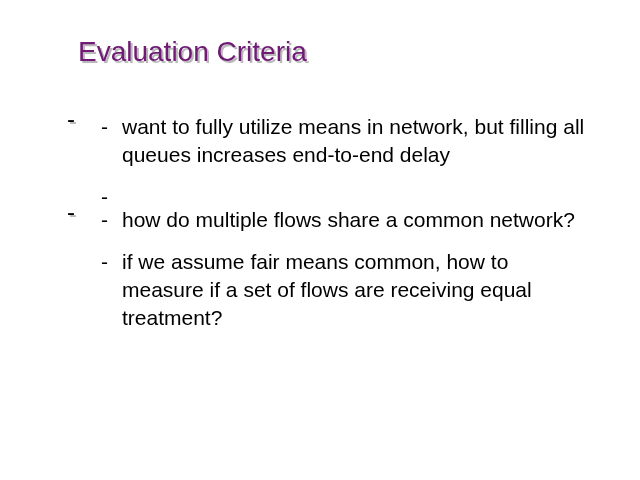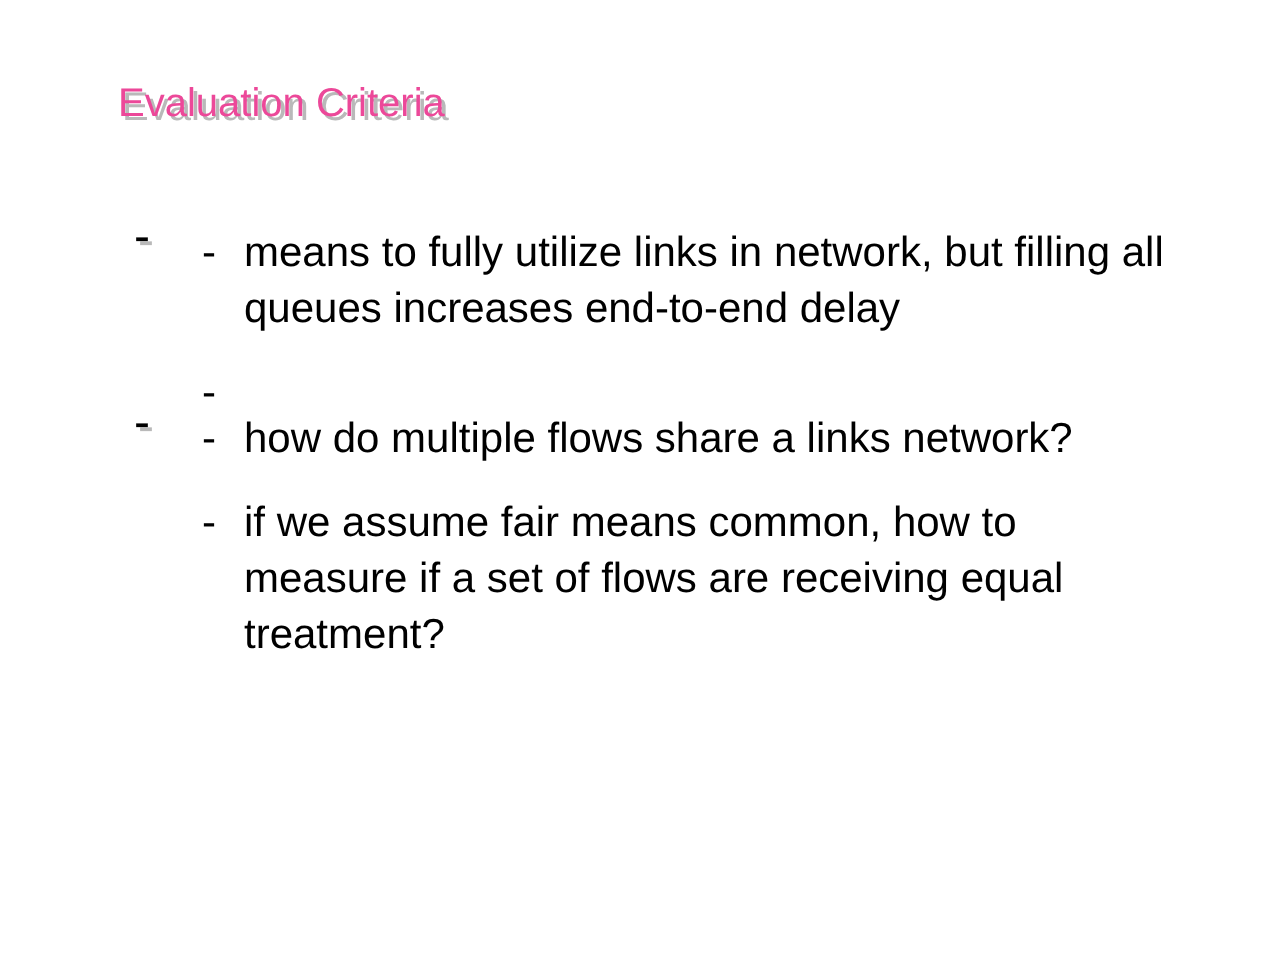--- a/index.html
+++ b/index.html
@@ -18,28 +18,28 @@
     position: relative;
     width: 640px;
     height: 480px;
     background: #ffffff;
     box-sizing: border-box;
   }
 
   
   .slide-title {
     position: absolute;
-    left: 59px;
+    left: 78px;
     top: 33px;
-    font-size: 20px;
+    font-size: 28px;
     line-height: 38px;
     font-weight: normal;
     letter-spacing: 0px;
     white-space: nowrap;
-    color: #ec4899;
+    color: #701a75;
     text-shadow: 2px 2px 0 #b9b9b9;
   }
 
   
   .body {
     position: absolute;
     left: 0;
     top: 104px;
     width: 640px;
   }
@@ -95,37 +95,37 @@
 
   <div class="body">
 
     <div class="l1">
       <span class="dash">-</span>
     </div>
 
     <div class="l2-group">
       <div class="l2">
         <span class="dash">-</span>
-        <span class="txt">means to fully utilize links in network, but filling all queues increases end-to-end delay</span>
+        <span class="txt">want to fully utilize means in network, but filling all queues increases end-to-end delay</span>
       </div>
       <div class="l2">
         <span class="dash">-</span>
       </div>
     </div>
 
     <div class="section-gap"></div>
 
     <div class="l1">
       <span class="dash">-</span>
     </div>
 
     <div class="l2-group">
       <div class="l2">
         <span class="dash">-</span>
-        <span class="txt">how do multiple flows share a links network?</span>
+        <span class="txt">how do multiple flows share a common network?</span>
       </div>
       <div class="l2">
         <span class="dash">-</span>
         <span class="txt">if we assume fair means common, how to measure if a set of flows are receiving equal treatment?</span>
       </div>
     </div>
 
   </div>
 </div>
 

